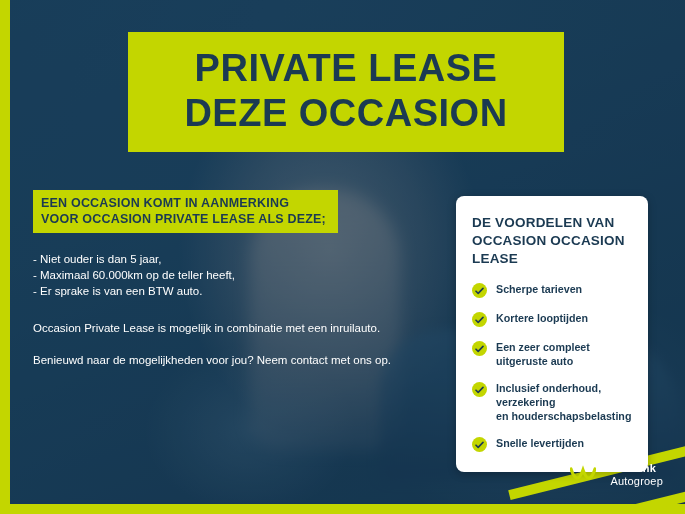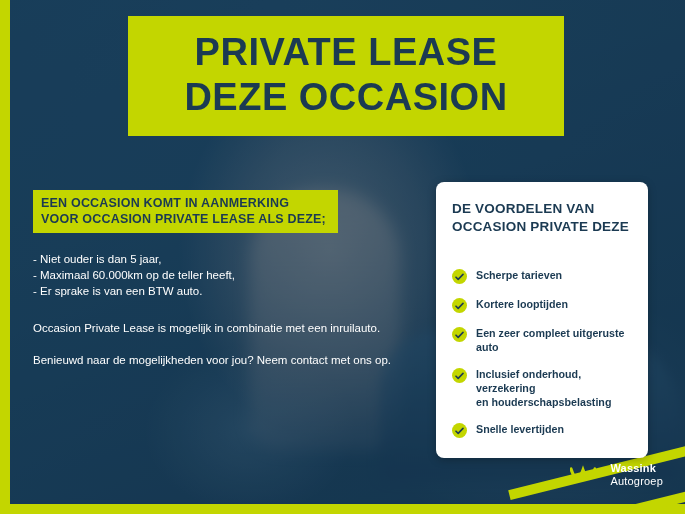--- a/index.html
+++ b/index.html
@@ -72,21 +72,21 @@
     right: -10px; bottom: 60px;
     width: 190px; height: 10px;
     background: #c3d600;
     transform: rotate(-14deg);
     transform-origin: right bottom;
   }
 
   
   .headline {
     position: absolute;
-    left: 128px; top: 16px;
+    left: 128px; top: 32px;
     width: 436px;
     background: #c3d600;
     padding: 14px 10px 16px;
     text-align: center;
   }
   .headline .line {
     color: #1b3a52;
     font-weight: 700;
     font-size: 38px;
     line-height: 45px;
@@ -121,35 +121,35 @@
     margin-top: 21px;
     color: #ffffff;
     font-size: 11.5px;
     line-height: 16px;
   }
   .para.second { margin-top: 16px; }
 
   
   .card {
     position: absolute;
-    right: 37px; top: 182px;
-    width: 212px;
+    right: 37px; top: 196px;
+    width: 192px;
     background: #ffffff;
     border-radius: 8px;
     padding: 18px 16px 20px 16px;
     box-shadow: 0 2px 8px rgba(0,0,0,0.25);
   }
   .card-title {
     color: #1b3a52;
     font-weight: 700;
     font-size: 13.5px;
     line-height: 18px;
     letter-spacing: 0.2px;
   }
-  .benefit-list { margin-top: 32px; }
+  .benefit-list { margin-top: 14px; }
   .benefit {
     display: flex;
     align-items: flex-start;
     margin-bottom: 13px;
   }
   .benefit:last-child { margin-bottom: 0; }
   .check {
     flex: 0 0 auto;
     width: 15px; height: 15px;
     border-radius: 50%;
@@ -216,21 +216,21 @@
       <div>- Er sprake is van een BTW auto.</div>
     </div>
 
     <div class="para">Occasion Private Lease is mogelijk in combinatie met een inruilauto.</div>
     <div class="para second">Benieuwd naar de mogelijkheden voor jou? Neem contact met ons op.</div>
   </div>
 
   <div class="card">
     <div class="card-title">
       <div>DE VOORDELEN VAN</div>
-      <div>OCCASION PRIVATE DEZE</div>
+      <div>OCCASION OCCASION LEASE</div>
     </div>
 
     <div class="benefit-list">
       <div class="benefit">
         <span class="check">
           <svg width="9" height="8" viewBox="0 0 9 8">
               <path d="M1 4.2 L3.2 6.4 L8 1.4" stroke="#1b3a52" stroke-width="1.6" fill="none" stroke-linecap="round" stroke-linejoin="round"></path>
             </svg>
         </span>
         <span class="benefit-text">Scherpe tarieven</span>

